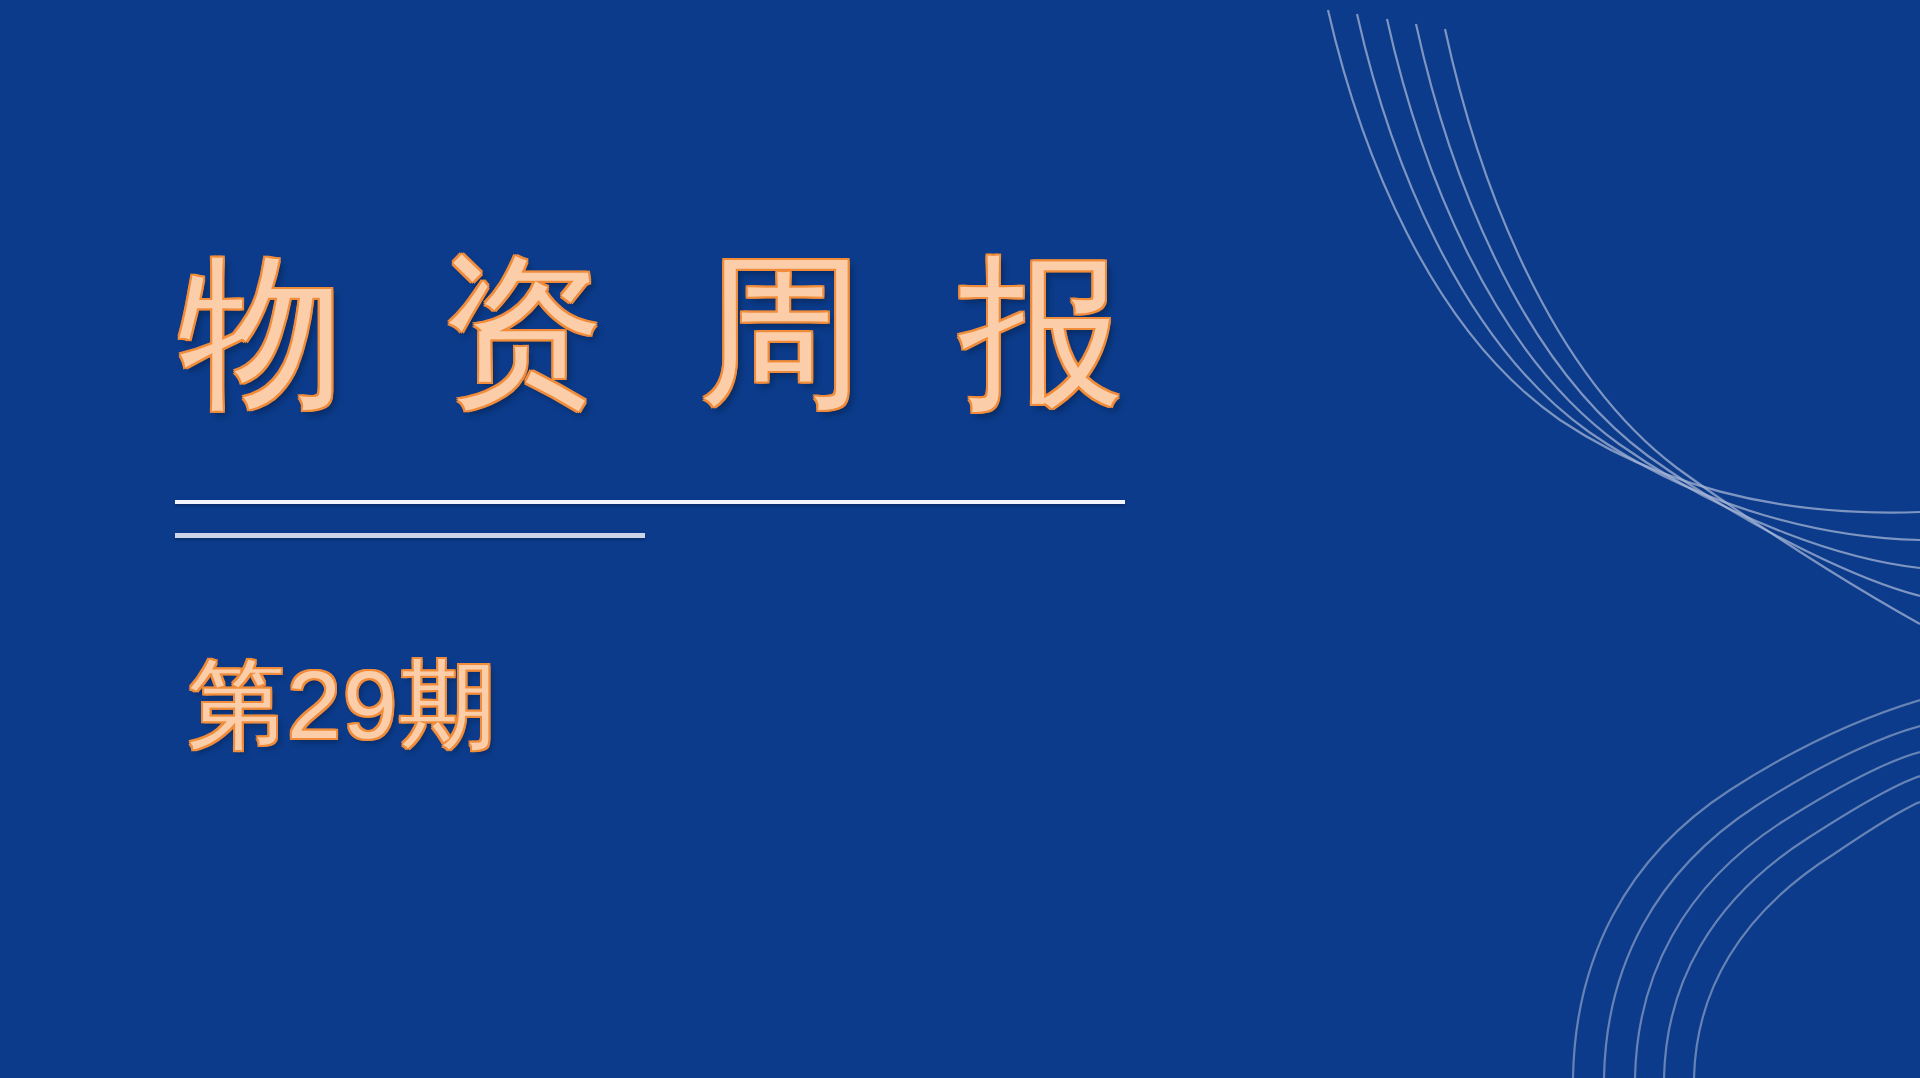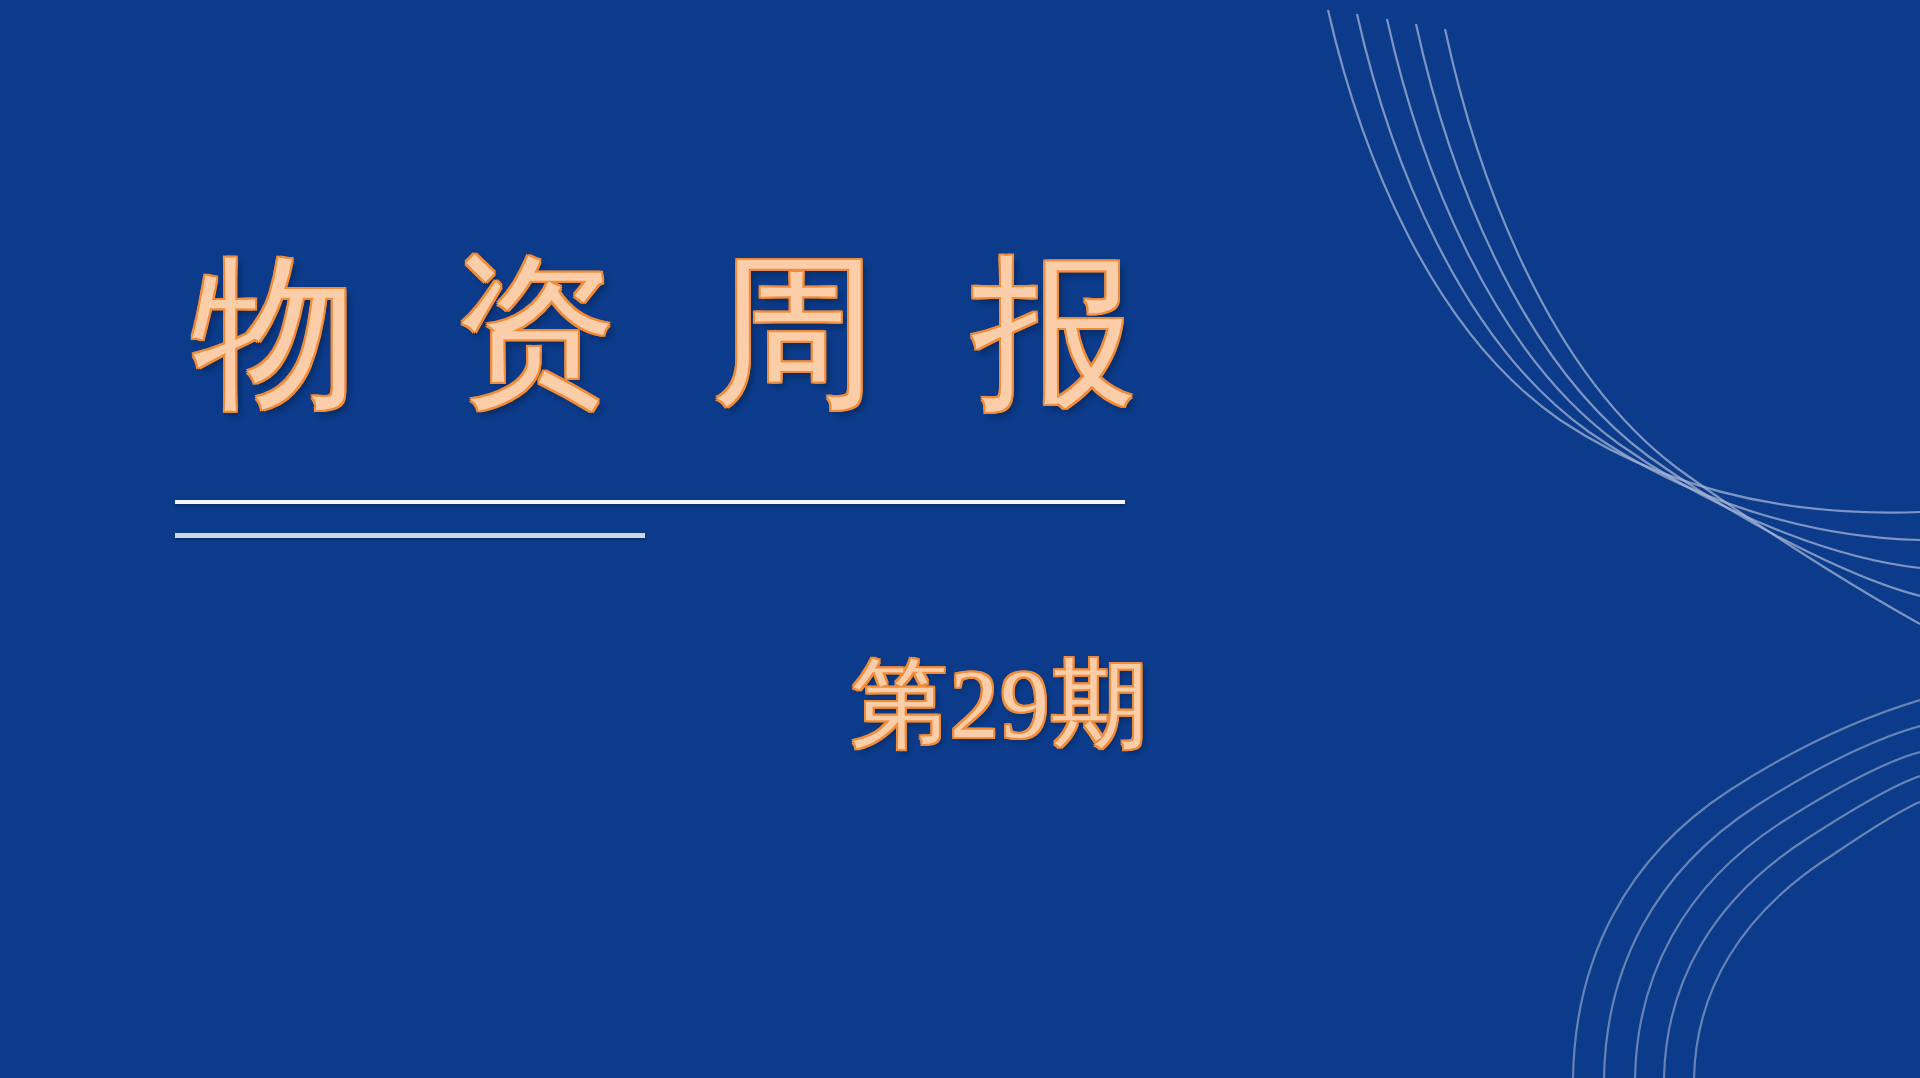--- a/index.html
+++ b/index.html
@@ -46,32 +46,31 @@
     top: 228px;
     width: 1100px;
   }
   .main-title {
     font-size: 165px;
     line-height: 1.22;
     letter-spacing: 95px;
     color: #fbcea9;
     white-space: nowrap;
     font-weight: 400;
-    margin: 17px;
+    margin: 4px;
     text-shadow:
        2px  0 0 #f18c3a,
       -2px  0 0 #f18c3a,
        0  2px 0 #f18c3a,
        0 -2px 0 #f18c3a,
        2px  2px 0 #f18c3a,
       -2px  2px 0 #f18c3a,
        2px -2px 0 #f18c3a,
       -2px -2px 0 #f18c3a,
        4px  5px 7px rgba(0,0,0,0.30);
-    font-family: Liberation Mono, monospace;
   }
 
   .rule-group {
     position: absolute;
     left: 175px;
     top: 500px;
   }
   .rule-long {
     width: 950px;
     height: 4px;
@@ -81,25 +80,24 @@
   .rule-short {
     width: 470px;
     height: 5px;
     margin-top: 29px;
     background: #ccd6e8;
     box-shadow: 0 2px 3px rgba(0,0,0,0.20);
   }
 
   .subtitle-wrap {
     position: absolute;
-    left: 160px;
+    left: 188px;
     top: 648px;
     width: 990px;
-    text-align: right;
-    font-family: Liberation Serif, serif;
+    text-align: left;
   }
   .subtitle {
     display: inline-block;
     font-size: 97px;
     line-height: 1.18;
     letter-spacing: 2px;
     color: #fbcea9;
     font-weight: 400;
     margin: 0;
     text-shadow:

